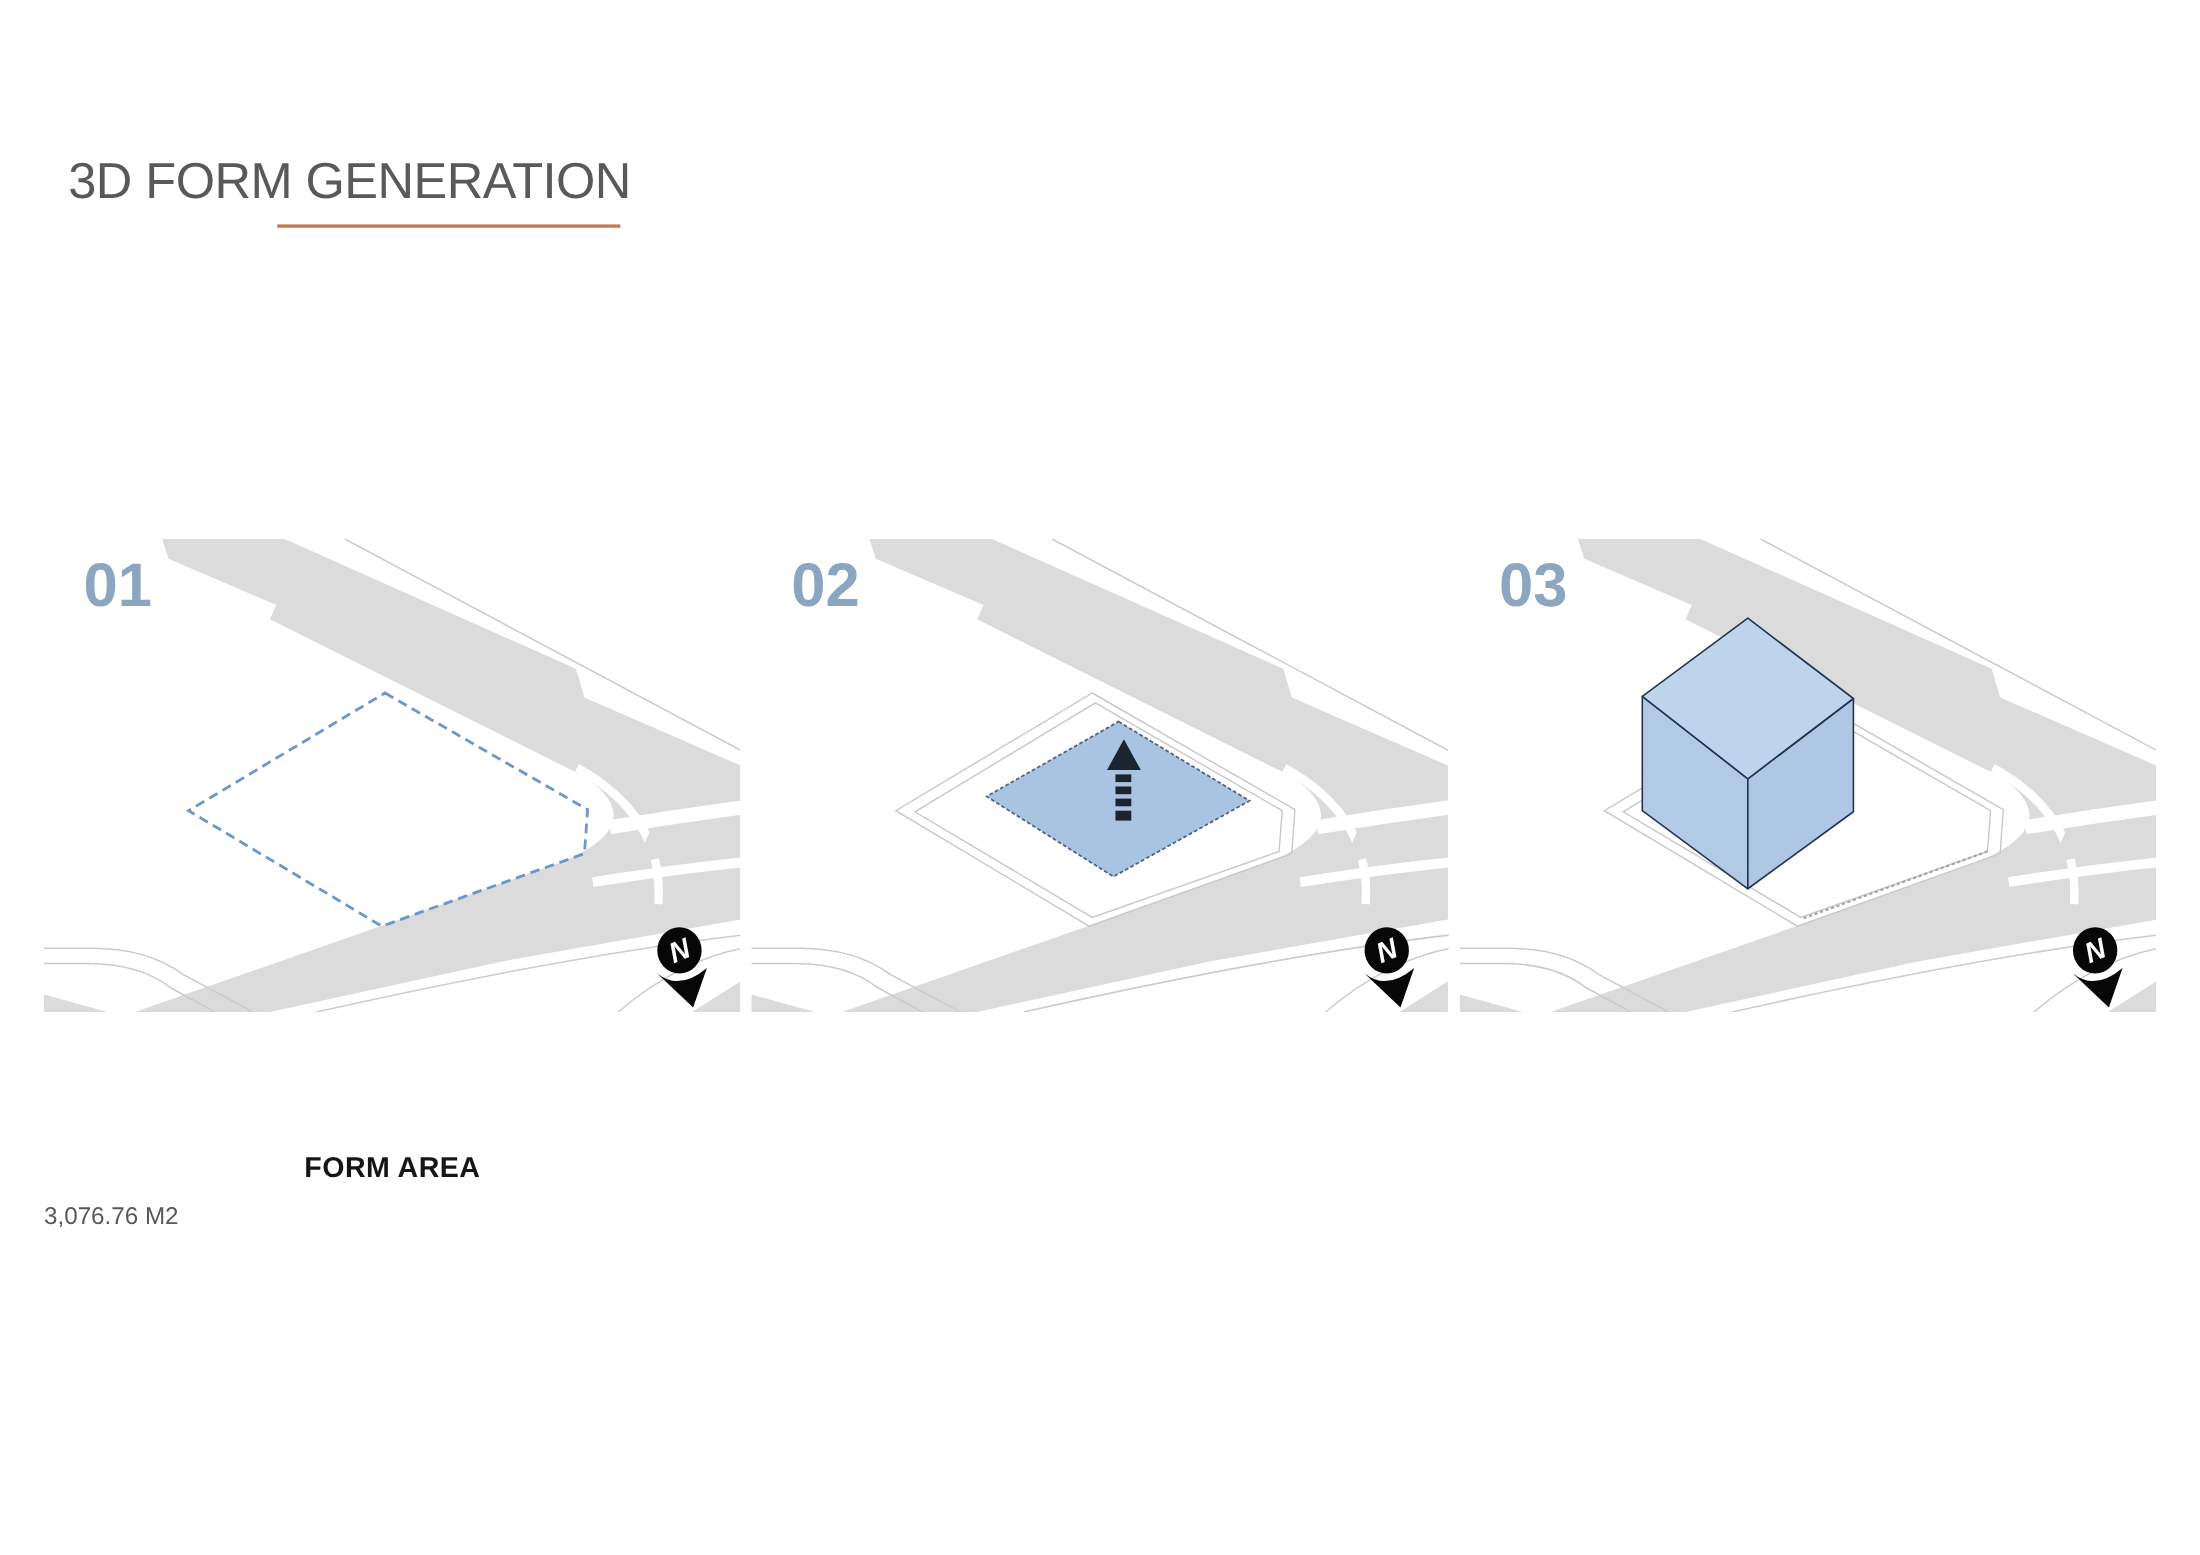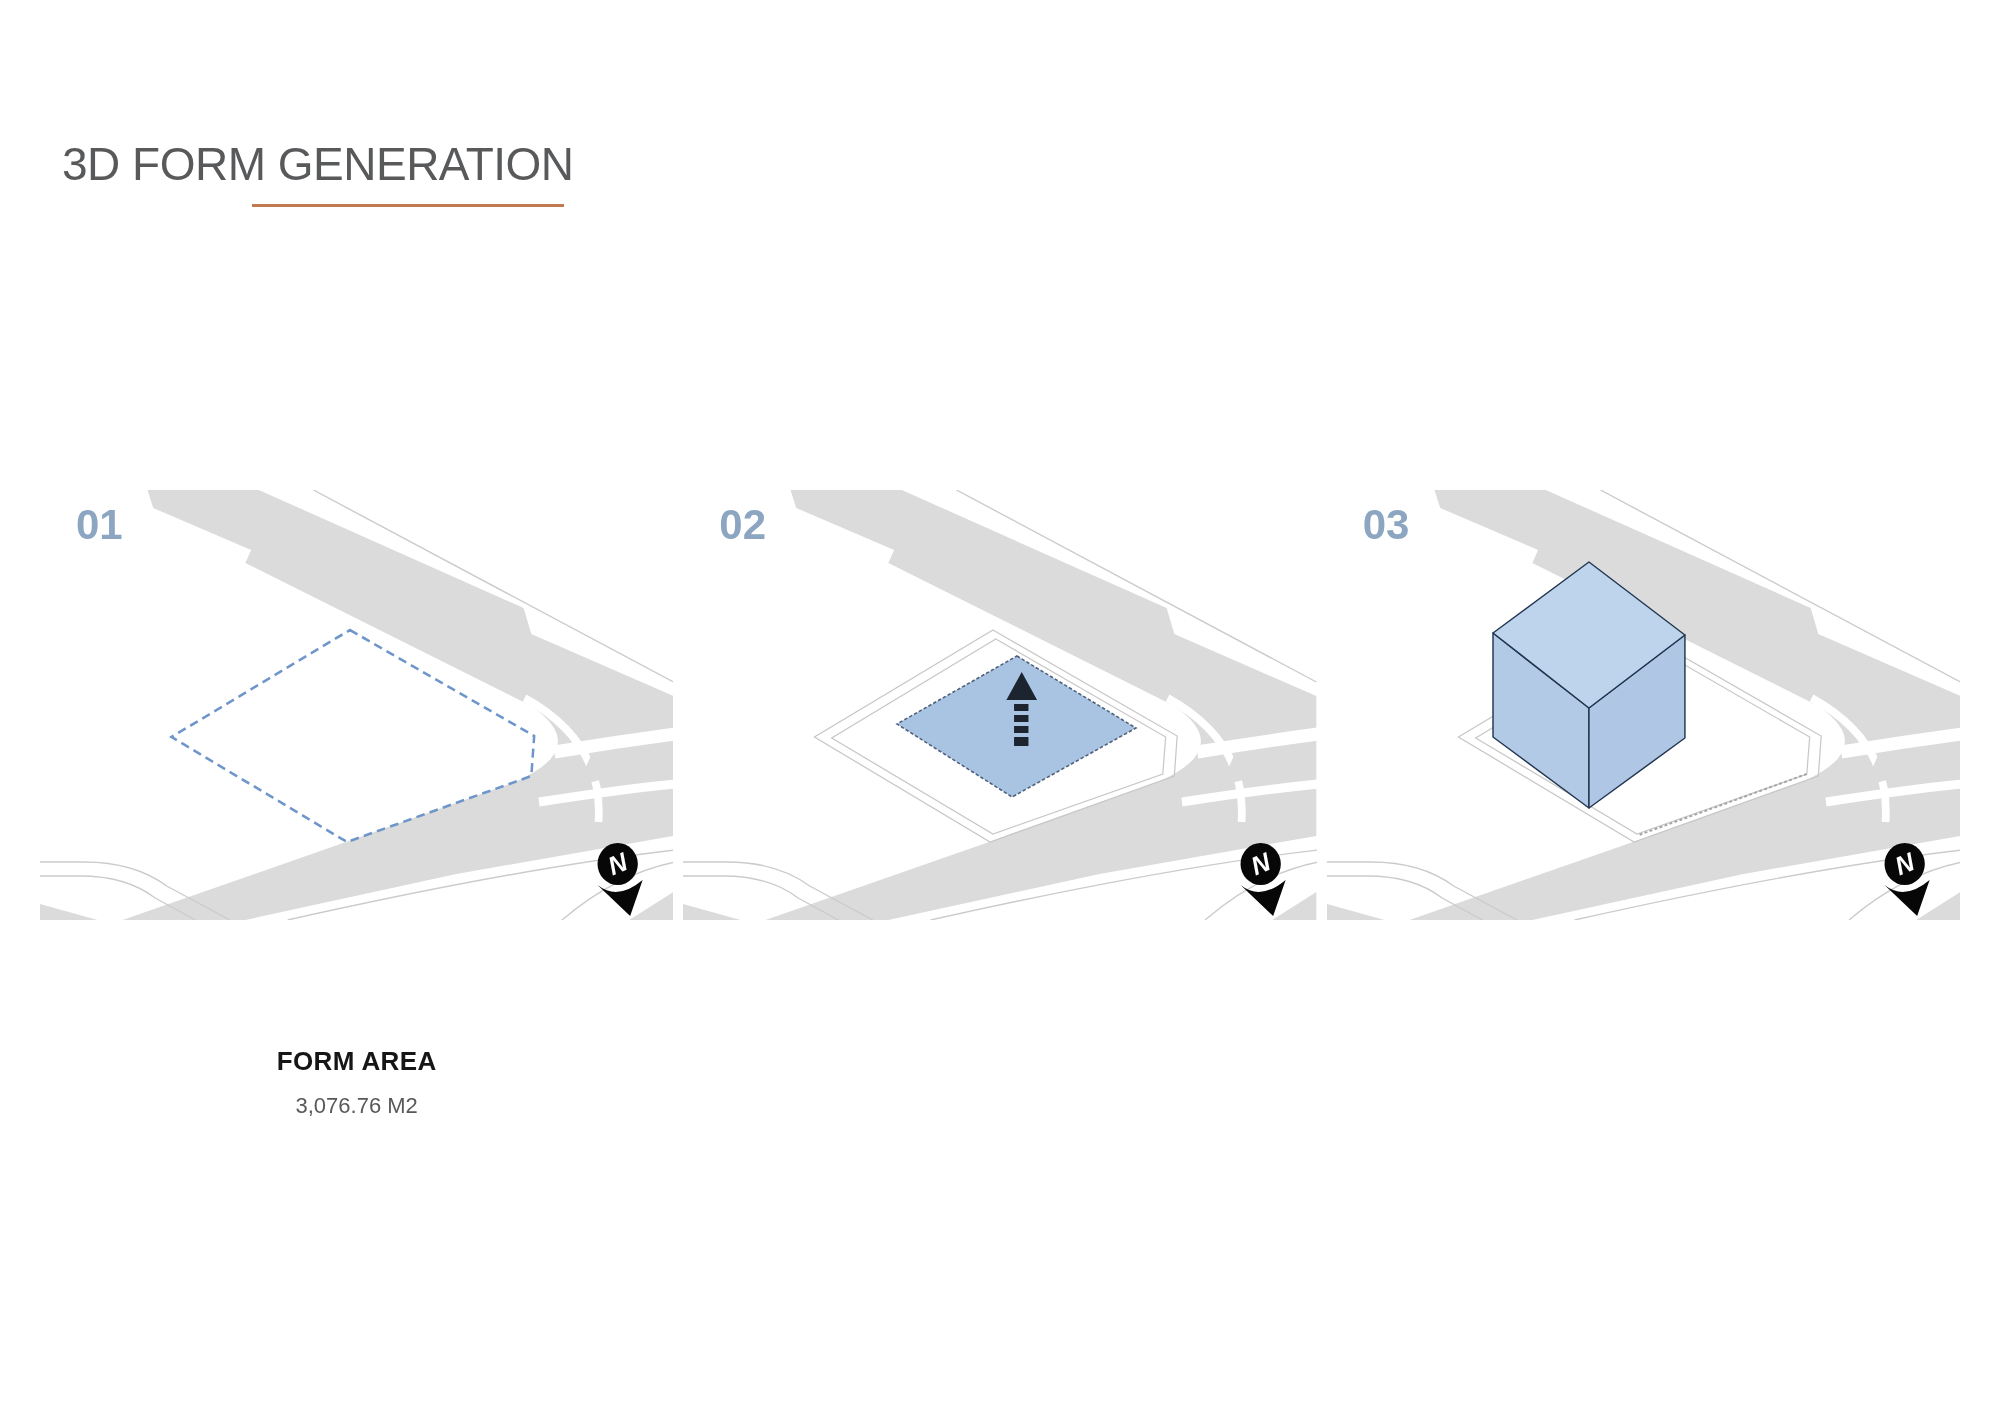--- a/index.html
+++ b/index.html
@@ -8,26 +8,26 @@
 
   .title-wrap{position:absolute;left:62px;top:137px;font-size:46px;
               letter-spacing:-0.5px;color:var(--c-title_text);white-space:nowrap;}
   .title-underline{position:absolute;left:252px;top:204px;width:312px;height:3px;
               background:var(--c-title_underline);}
 
   .panels{position:absolute;left:40px;right:40px;top:490px;display:flex;gap:10px;}
   .panel{flex:1;position:relative;}
   .map{width:100%;height:430px;display:block;}
 
-  .stepnum{position:absolute;top:14px;left:36px;font-size:42px;font-weight:700;
+  .stepnum{position:absolute;top:14px;left:36px;font-size:56px;font-weight:700;
            line-height:1;color:var(--c-step_number);}
 
   .panel-label{margin-top:126px;text-align:center;font-size:26px;font-weight:700;
                letter-spacing:.4px;color:var(--c-label_text);}
-  .panel-area{margin-top:16px;text-align:center;font-size:22px;
+  .panel-area{margin-top:16px;text-align:left;font-size:22px;
               color:var(--c-sublabel_text);min-height:26px;}
 
   
   .road{fill:var(--c-road_gray);stroke:none;}
   .cutline{stroke:#ffffff;fill:none;}
   .thin{stroke:var(--c-road_line);fill:none;stroke-width:1.4px;}
   .plotdash{stroke:var(--c-plot_dash_blue);stroke-width:2.6px;fill:none;
             stroke-dasharray:9 5.5;}
   .plotline{stroke:var(--c-plot_outline);stroke-width:1.3px;fill:none;}
   .plotdot{stroke:var(--c-plot_dot);stroke-width:2px;fill:none;stroke-dasharray:3 2.5;}

